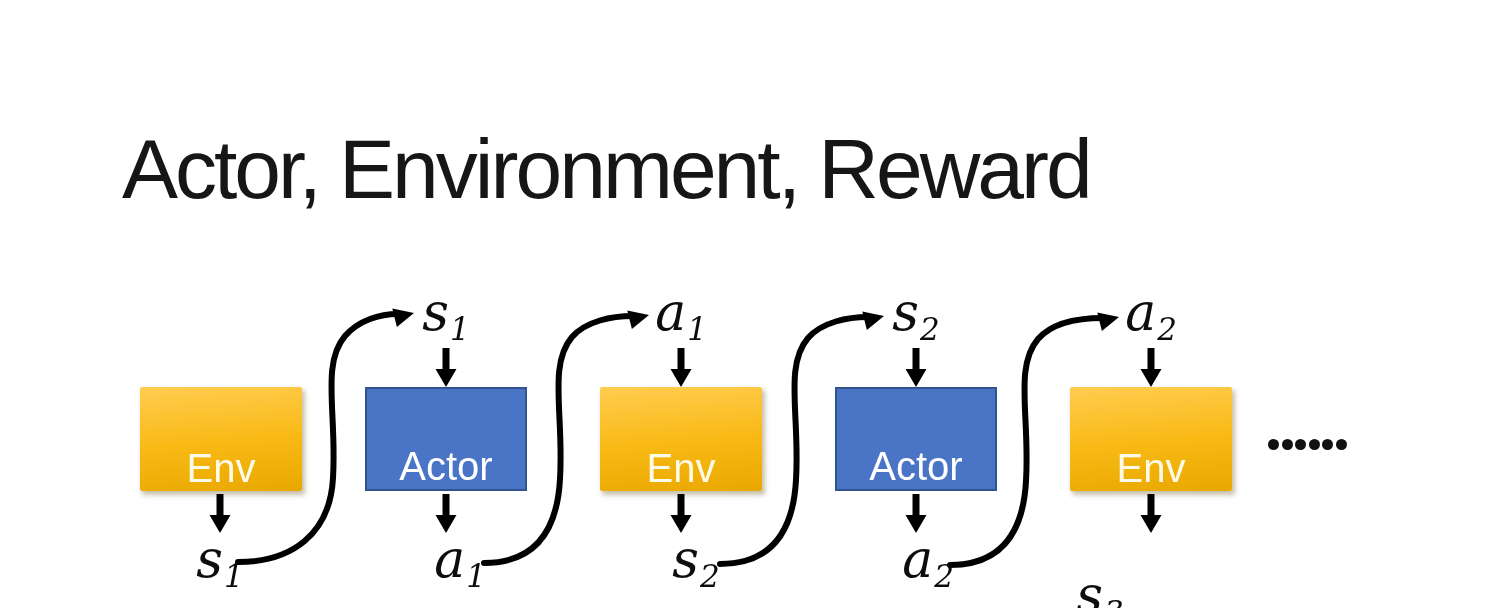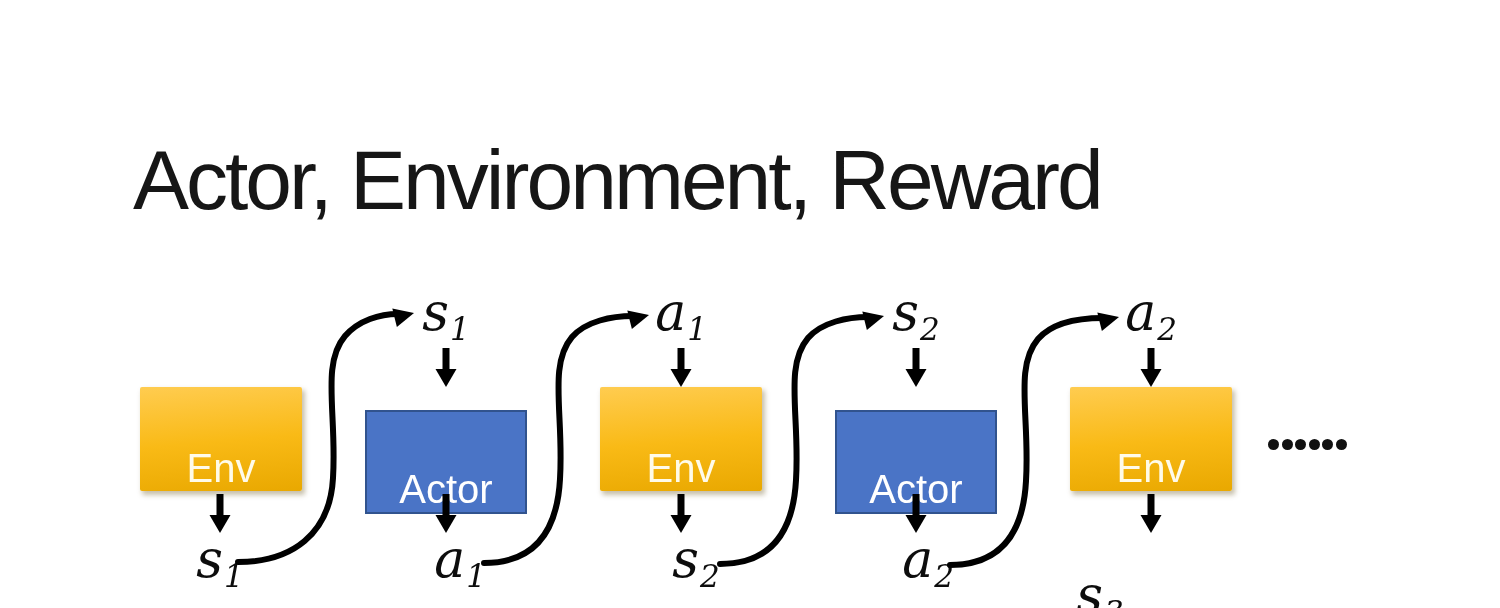--- a/index.html
+++ b/index.html
@@ -1,36 +1,36 @@
 <!DOCTYPE html>
 <html><head>
 <meta charset="utf-8">
 <style>
   html,body{margin:0;padding:0;background:#fff;}
   .slide{
     position:relative;width:1500px;height:608px;background:#FFFFFF;
     font-family:"Liberation Sans",sans-serif;overflow:hidden;
   }
   .title{
-    position:absolute;left:117px;top:122px;margin:16px;
+    position:absolute;left:117px;top:122px;margin:5px;
     font-size:84px;font-weight:300;letter-spacing:-3px;line-height:1;
     color:#161616;white-space:nowrap;
   }
   .box{
     position:absolute;top:387px;width:162px;height:104px;
     display:flex;align-items:flex-end;justify-content:center;
     font-size:40px;box-sizing:border-box;
   }
   .box.env{
     background:linear-gradient(175deg,#FFCC50 0%,#F9BA16 52%,#E9A800 100%);
     color:#FFFBEA;border-radius:2px;
     box-shadow:2.5px 3.5px 5px rgba(95,75,15,0.35);
   }
   .box.actor{
-    background:#4A74C6;border:2.5px solid #31538E;color:#FFFFFF;margin-top:23px;
+    background:#4A74C6;border:2.5px solid #31538E;color:#FFFFFF;
   }
   .mlabel{
     position:absolute;height:60px;line-height:60px;white-space:nowrap;
     font-family:"DejaVu Serif",serif;font-style:italic;color:#0D0D0D;
     transform:translateX(-50%);
   }
   .mlabel .base{font-size:52px;}
   .mlabel .sub{font-size:31px;vertical-align:-10px;margin-left:1px;}
   .top-label{top:282px;}
   .bottom-label{top:529px;}

